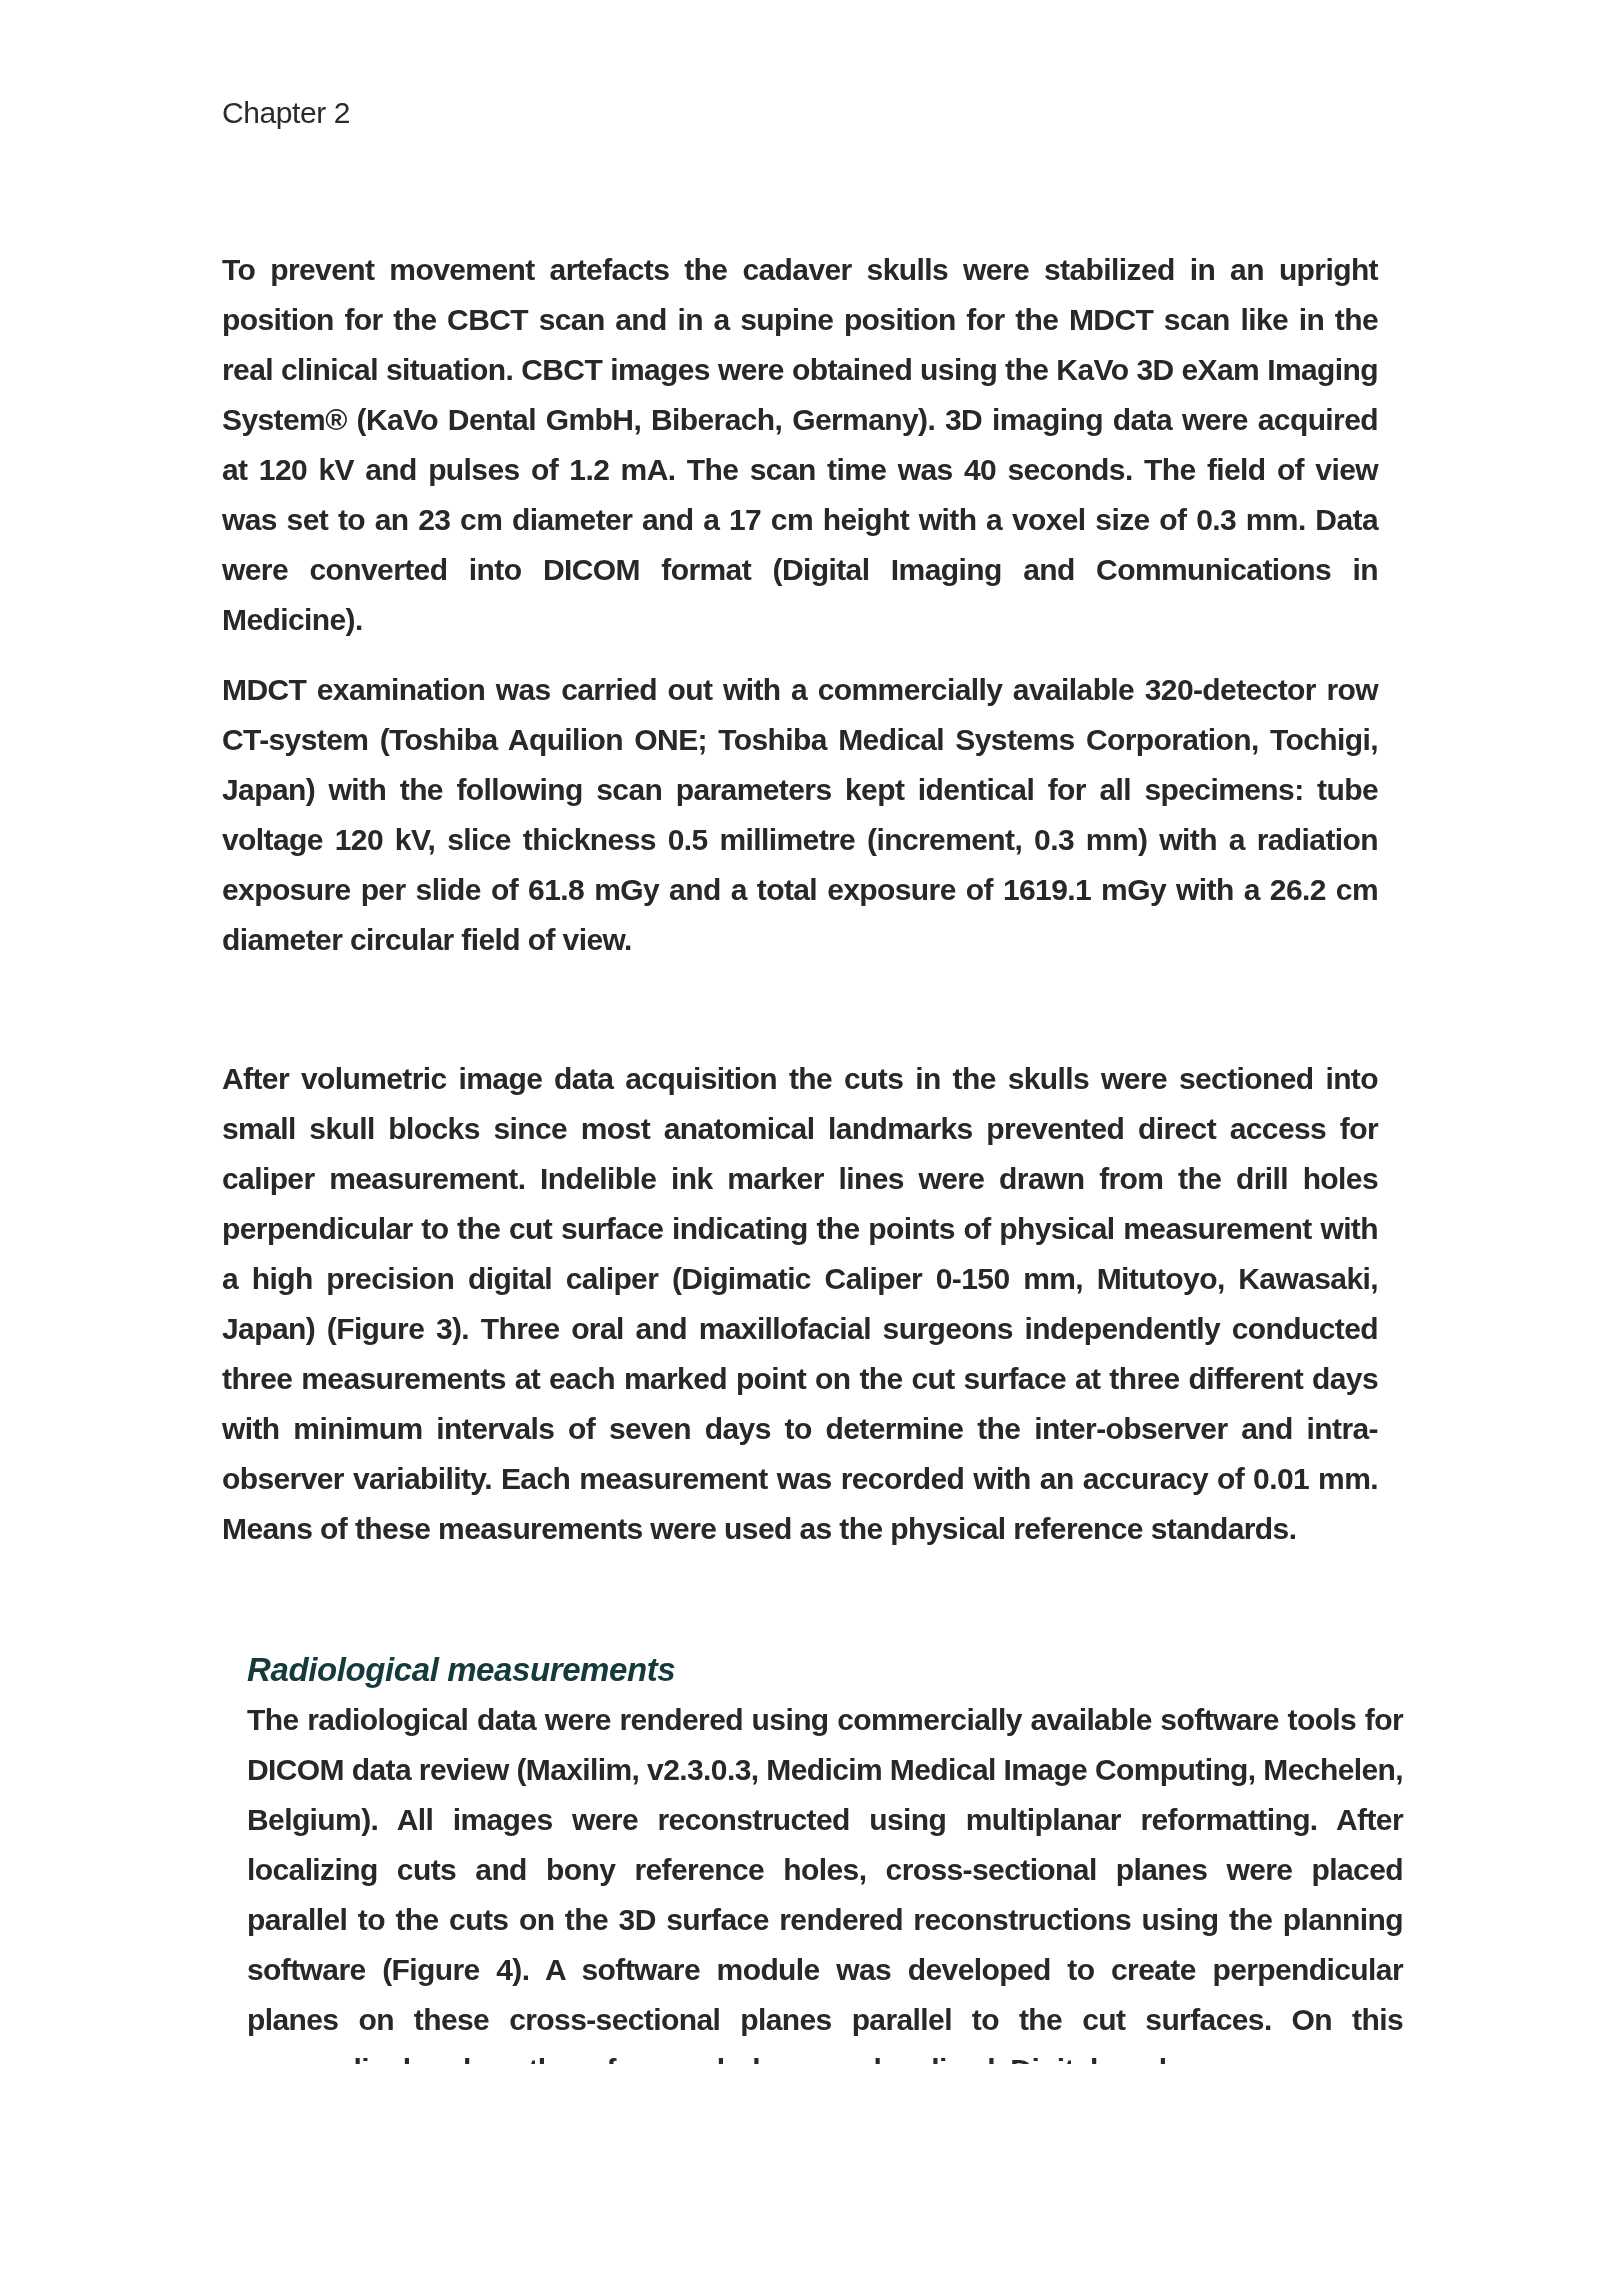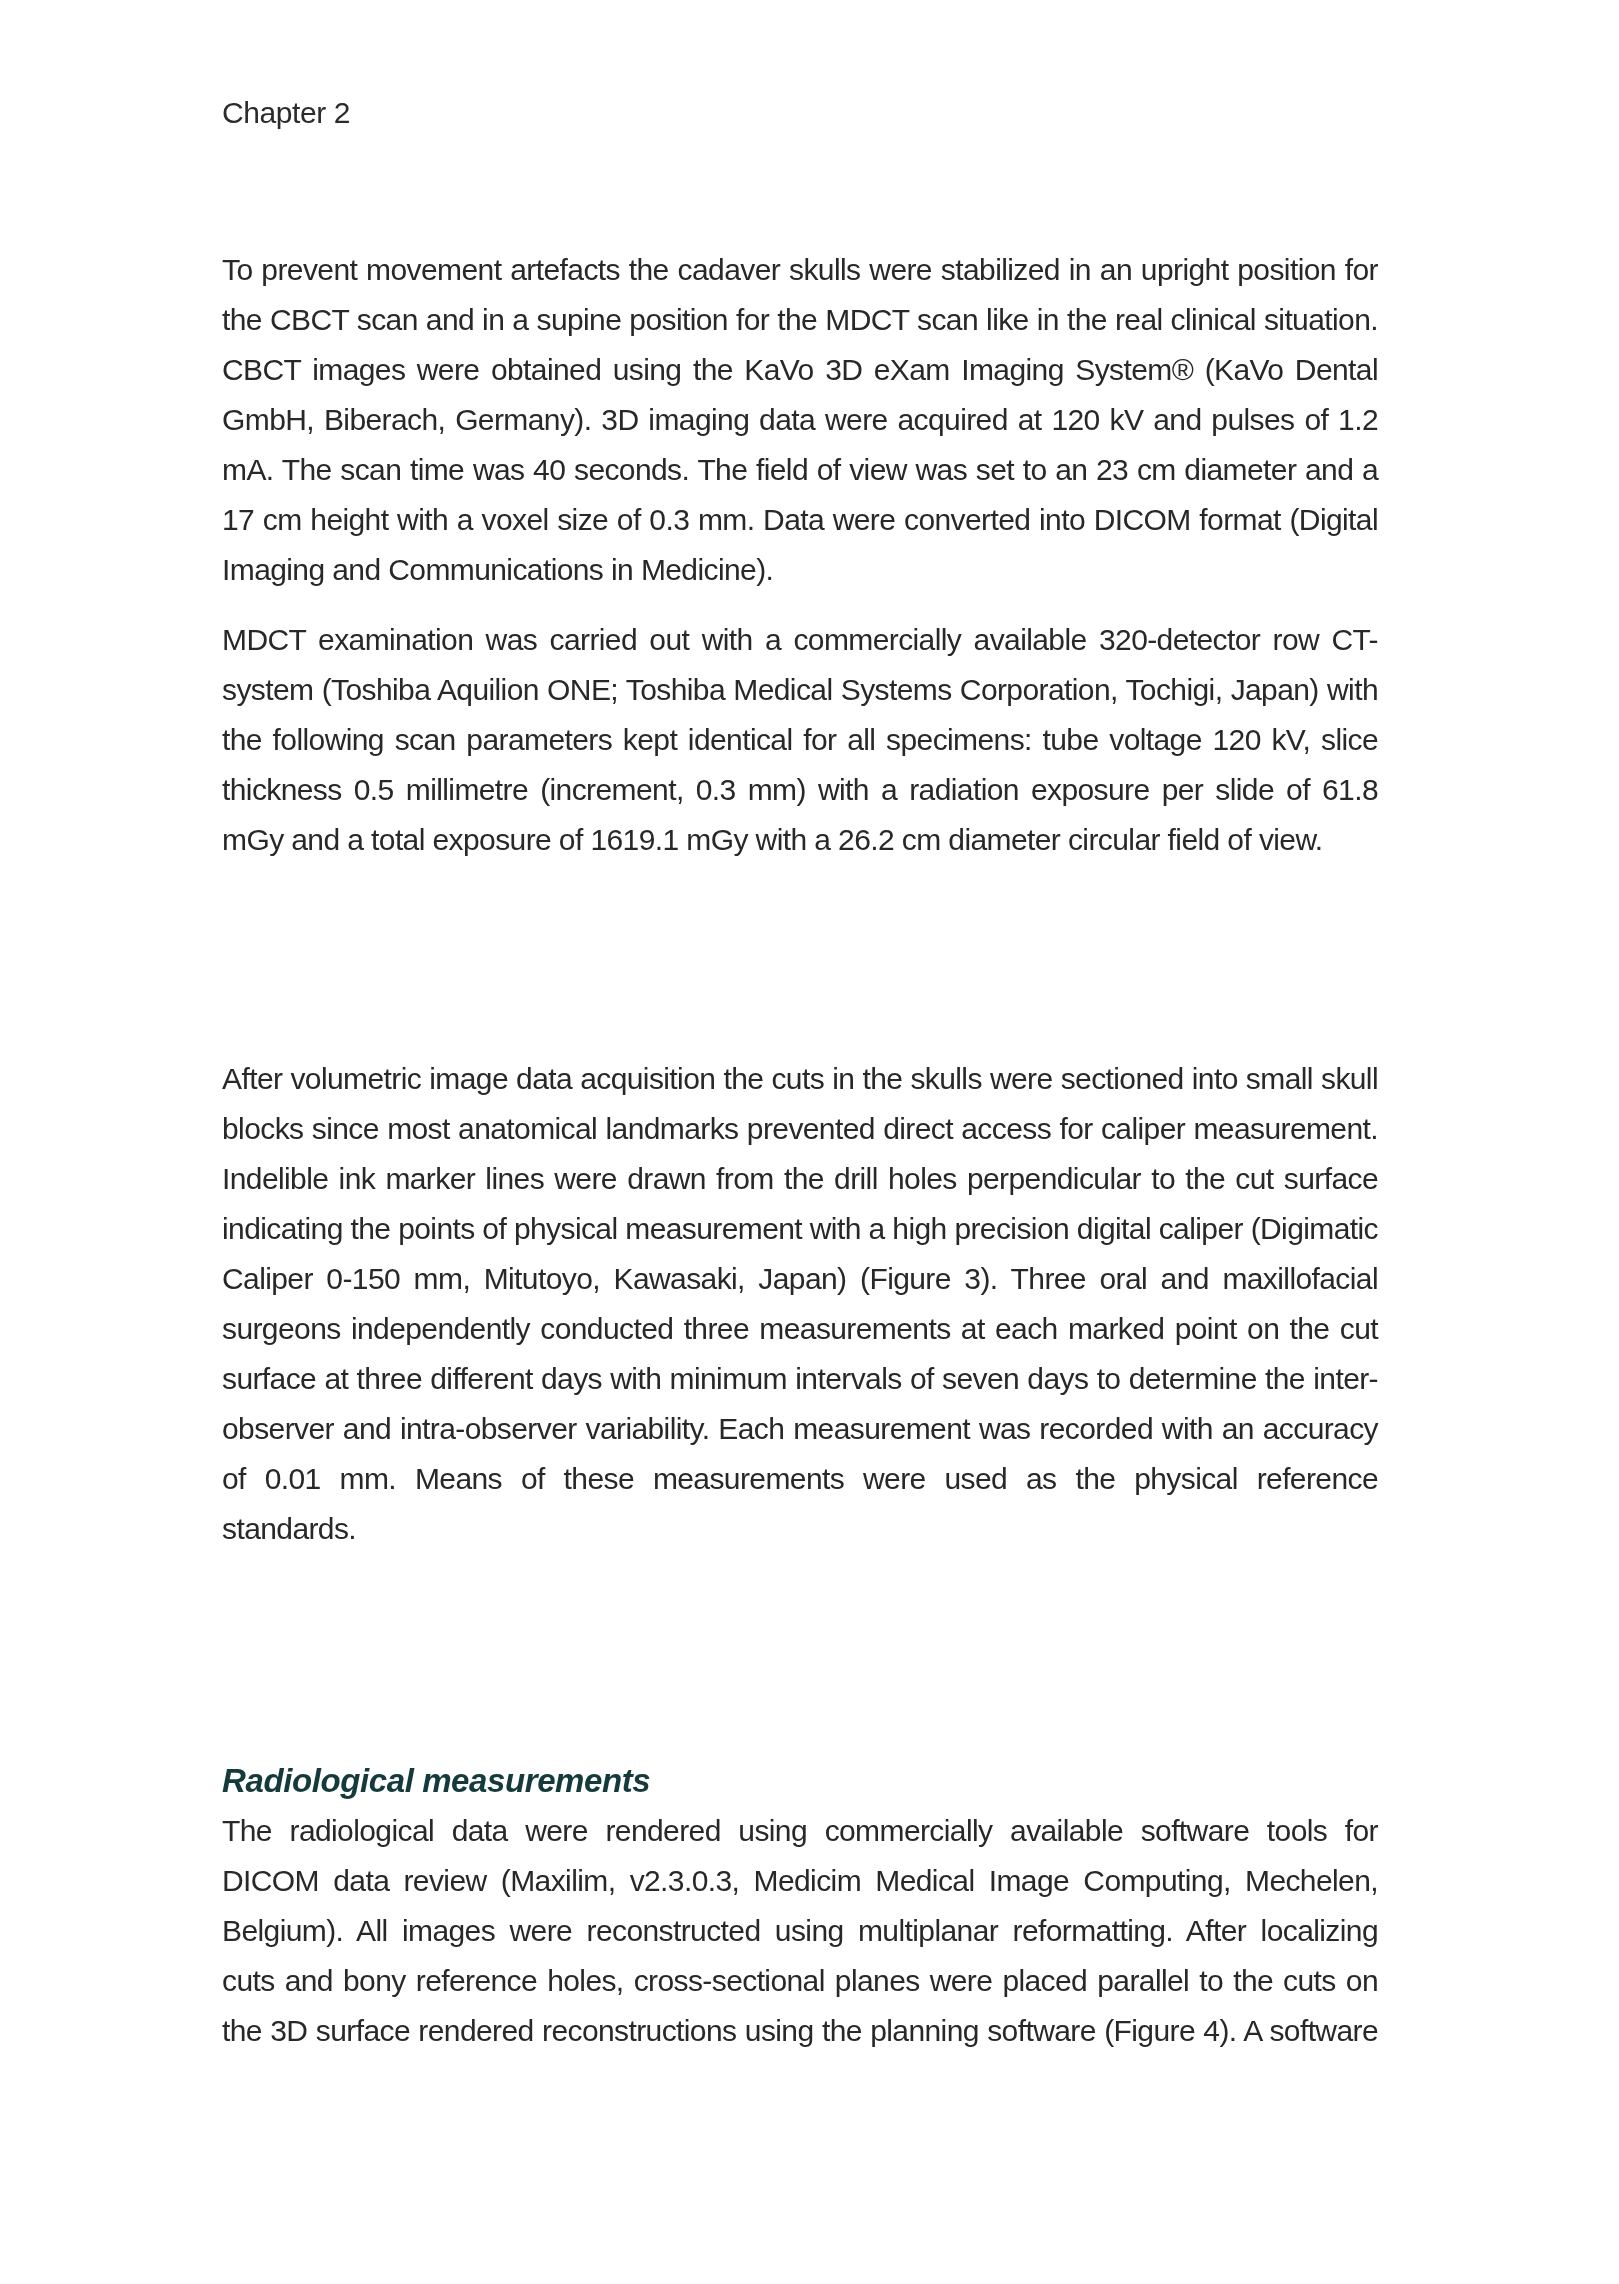--- a/index.html
+++ b/index.html
@@ -24,37 +24,38 @@
     letter-spacing: -0.4px;
     color: #2b2b2b;
   }
   .section {
     position: absolute;
     left: 222px;
     width: 1156px;
   }
   .section-1 { top: 245px; }
   .section-2 { top: 1054px; }
-  .section-3 { top: 1756px; }
+  .section-3 { top: 1645px; margin-left: 25px; }
   .section-heading {
     margin: 0;
     font-size: 33px;
     line-height: 50px;
     font-weight: bold;
     font-style: italic;
     letter-spacing: -0.4px;
     color: #143a3c;
   }
   .body-paragraph {
     margin: 0;
     font-size: 30px;
     line-height: 50px;
     letter-spacing: -0.6px;
     color: #282828;
     text-align: justify;
+    font-weight: bold;
   }
   .body-paragraph + .body-paragraph {
     margin-top: 20px;
   }
   .page-number {
     position: absolute;
     left: 96px;
     top: 2171px;
     font-size: 29px;
     line-height: 35px;

